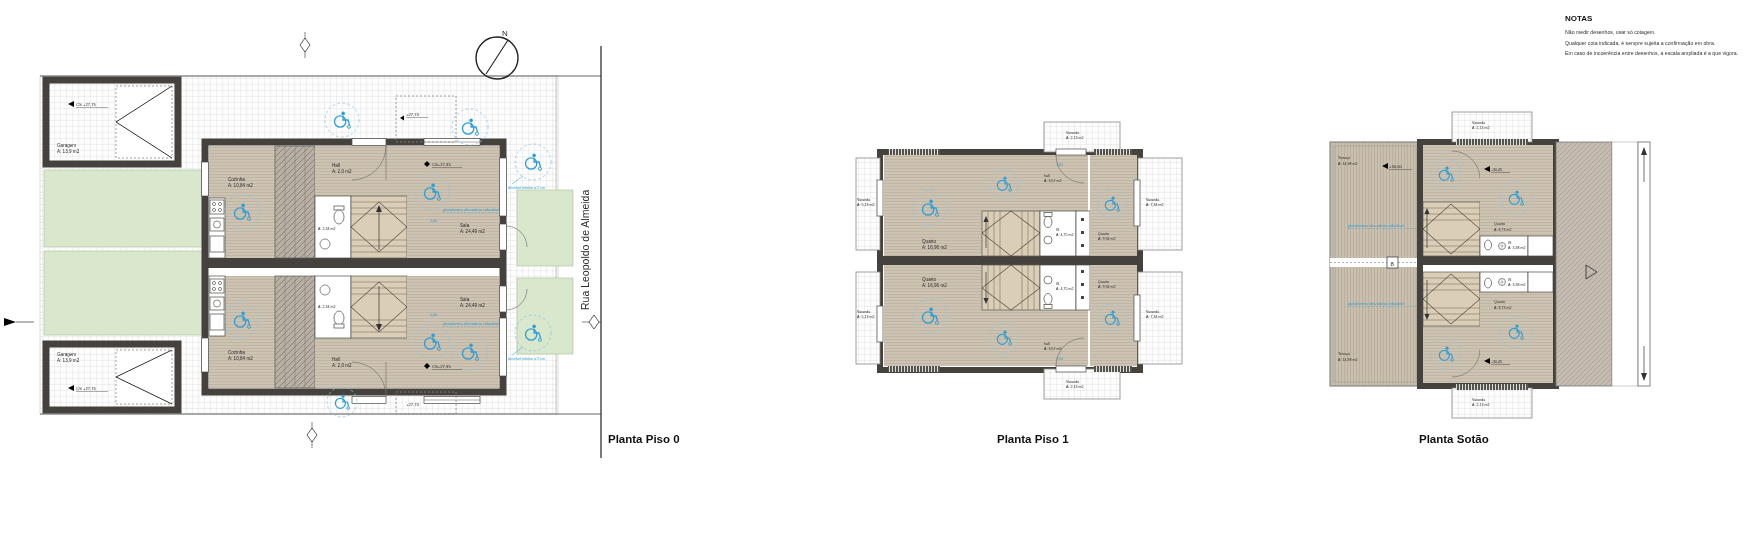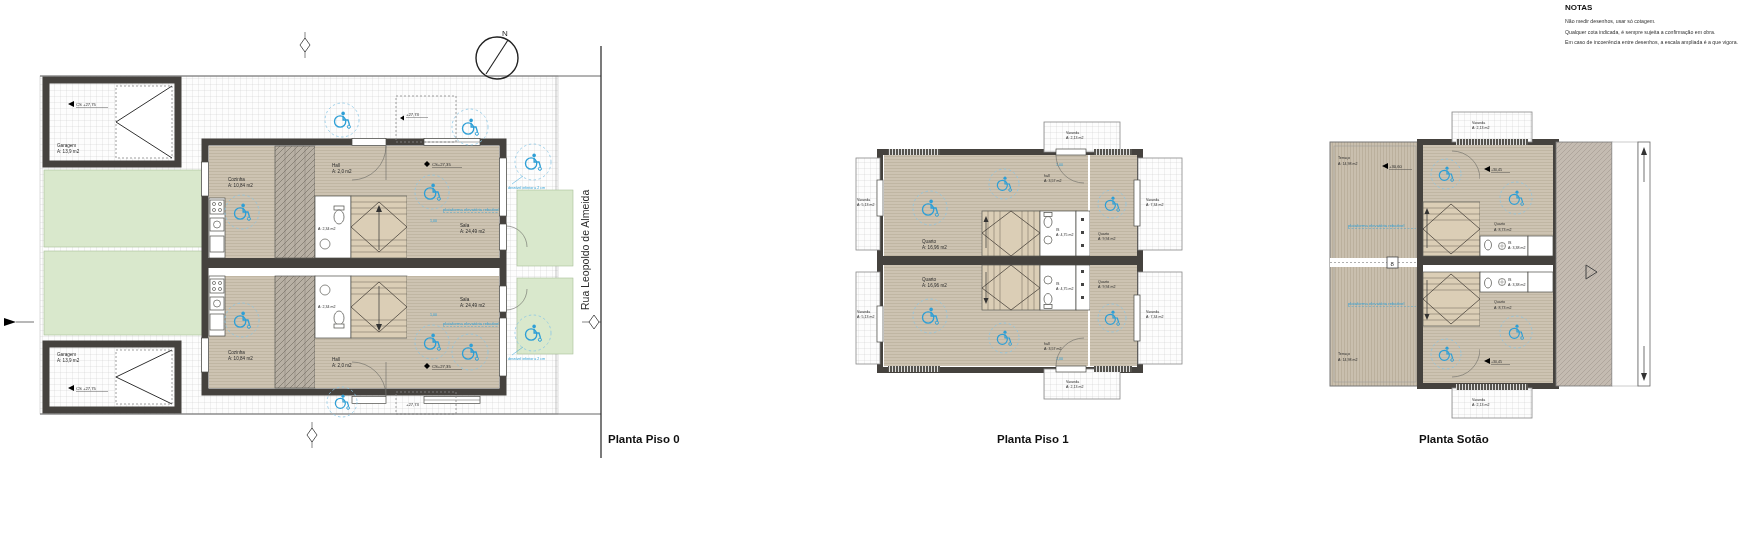--- a/index.html
+++ b/index.html
@@ -14,21 +14,21 @@
   .bluedim{fill:#2E9FD6;font-size:3.6px;}
   .title{font-size:11.5px;font-weight:bold;fill:#111;}
   .wcg{color:#2E9FD6;}
   .wc-ring{fill:none;stroke:#8CC6E4;stroke-dasharray:2.5 2.5;stroke-width:.8;}
   .wall{fill:#ffffff;stroke:#45423E;}
   .thin{stroke:#5a5a55;stroke-width:.7;fill:none;}
   .fix{fill:#ffffff;stroke:#4a4a46;stroke-width:.7;}
   .steps{stroke:#6b6257;stroke-width:.5;fill:none;}
   .stairx{stroke:#4a443c;stroke-width:.8;fill:none;}
   .arc{stroke:#6a6a64;stroke-width:.6;fill:none;}
-  .notes{position:absolute;left:1565px;top:3px;width:185px;}
+  .notes{position:absolute;left:1565px;top:14px;width:185px;}
   .notes h3{font-size:8px;margin:0 0 7px 0;color:#111;}
   .notes p{font-size:5.2px;margin:0 0 4.6px 0;color:#333;line-height:1.15;}
 </style>
 </head>
 <body>
 
 <div class="page">
 
 <svg class="plan-svg" width="1752" height="542" viewBox="0 0 1752 542" xmlns="http://www.w3.org/2000/svg">
 <defs>

